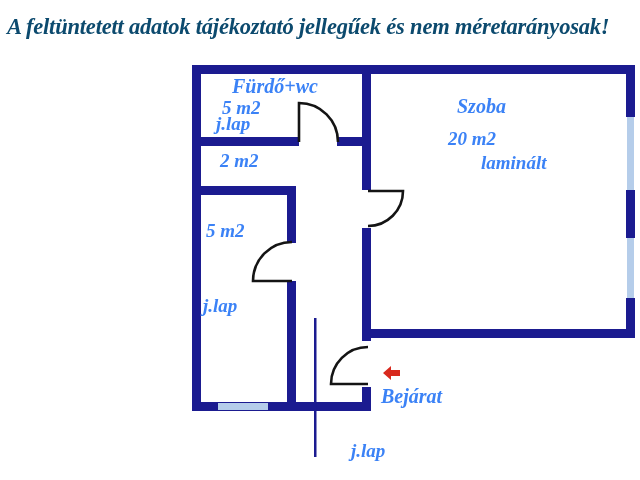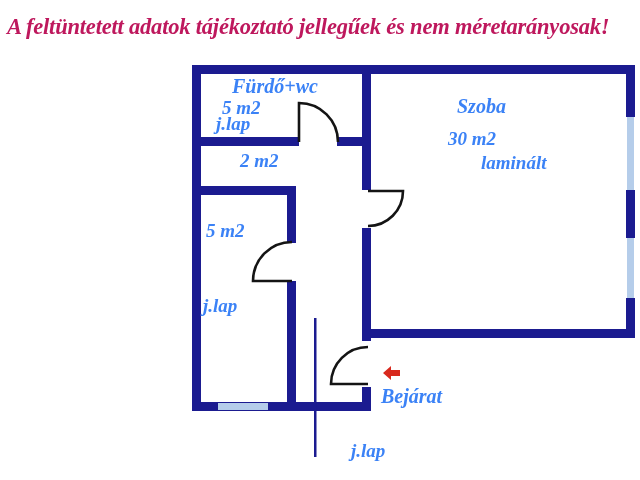--- a/index.html
+++ b/index.html
@@ -2,21 +2,21 @@
 <html><head>
 <meta charset="utf-8">
 <style>
   html,body{margin:0;padding:0;background:#ffffff;}
   .screen{
     position:relative;width:640px;height:480px;background:#ffffff;overflow:hidden;
     font-family:"Liberation Serif","DejaVu Serif",serif;
   }
   .disclaimer{
     position:absolute;left:7px;top:14px;width:630px;
-    font-size:22.5px;font-weight:bold;font-style:italic;color:#be185d;
+    font-size:22.5px;font-weight:bold;font-style:italic;color:#0c4a6e;
     white-space:nowrap;letter-spacing:-0.2px;
   }
   .plan-svg{position:absolute;left:0;top:0;}
   .wall{fill:#1b1b90;}
   .window{fill:#b5cdea;}
   .door{fill:none;stroke:#141414;stroke-width:2.6;stroke-linecap:butt;}
   .section-line{fill:#1b1b90;}
   .arrow{fill:#d8291d;}
   .label{
     position:absolute;font-weight:bold;font-style:italic;color:#3b82f6;
@@ -67,26 +67,26 @@
     <path class="door" d="M 292 281 L 253 281 A 39 39 0 0 1 292 242"></path>
     <path class="door" d="M 368 384 L 331 384 A 37 37 0 0 1 368 347"></path>
 
     <polygon class="arrow" points="383,373 391,366 391,370 400,370 400,376 391,376 391,380"></polygon>
   </svg>
 
   <div class="label fs20" style="left:232px;top:76px;">Fürdő+wc</div>
   <div class="label fs19" style="left:222px;top:98px;">5 m2</div>
   <div class="label fs19" style="left:216px;top:114px;">j.lap</div>
 
-  <div class="label fs19" style="left:240px;top:151px;">2 m2</div>
+  <div class="label fs19" style="left:220px;top:151px;">2 m2</div>
 
   <div class="label fs19" style="left:206px;top:221px;">5 m2</div>
   <div class="label fs19" style="left:203px;top:296px;">j.lap</div>
 
   <div class="label fs20" style="left:457px;top:96px;">Szoba</div>
-  <div class="label fs19" style="left:448px;top:129px;">30 m2</div>
+  <div class="label fs19" style="left:448px;top:129px;">20 m2</div>
   <div class="label fs19" style="left:481px;top:153px;">laminált</div>
 
   <div class="label fs20" style="left:381px;top:386px;">Bejárat</div>
 
   <div class="label fs19" style="left:351px;top:441px;">j.lap</div>
 
 </div>
 
 </body></html>

